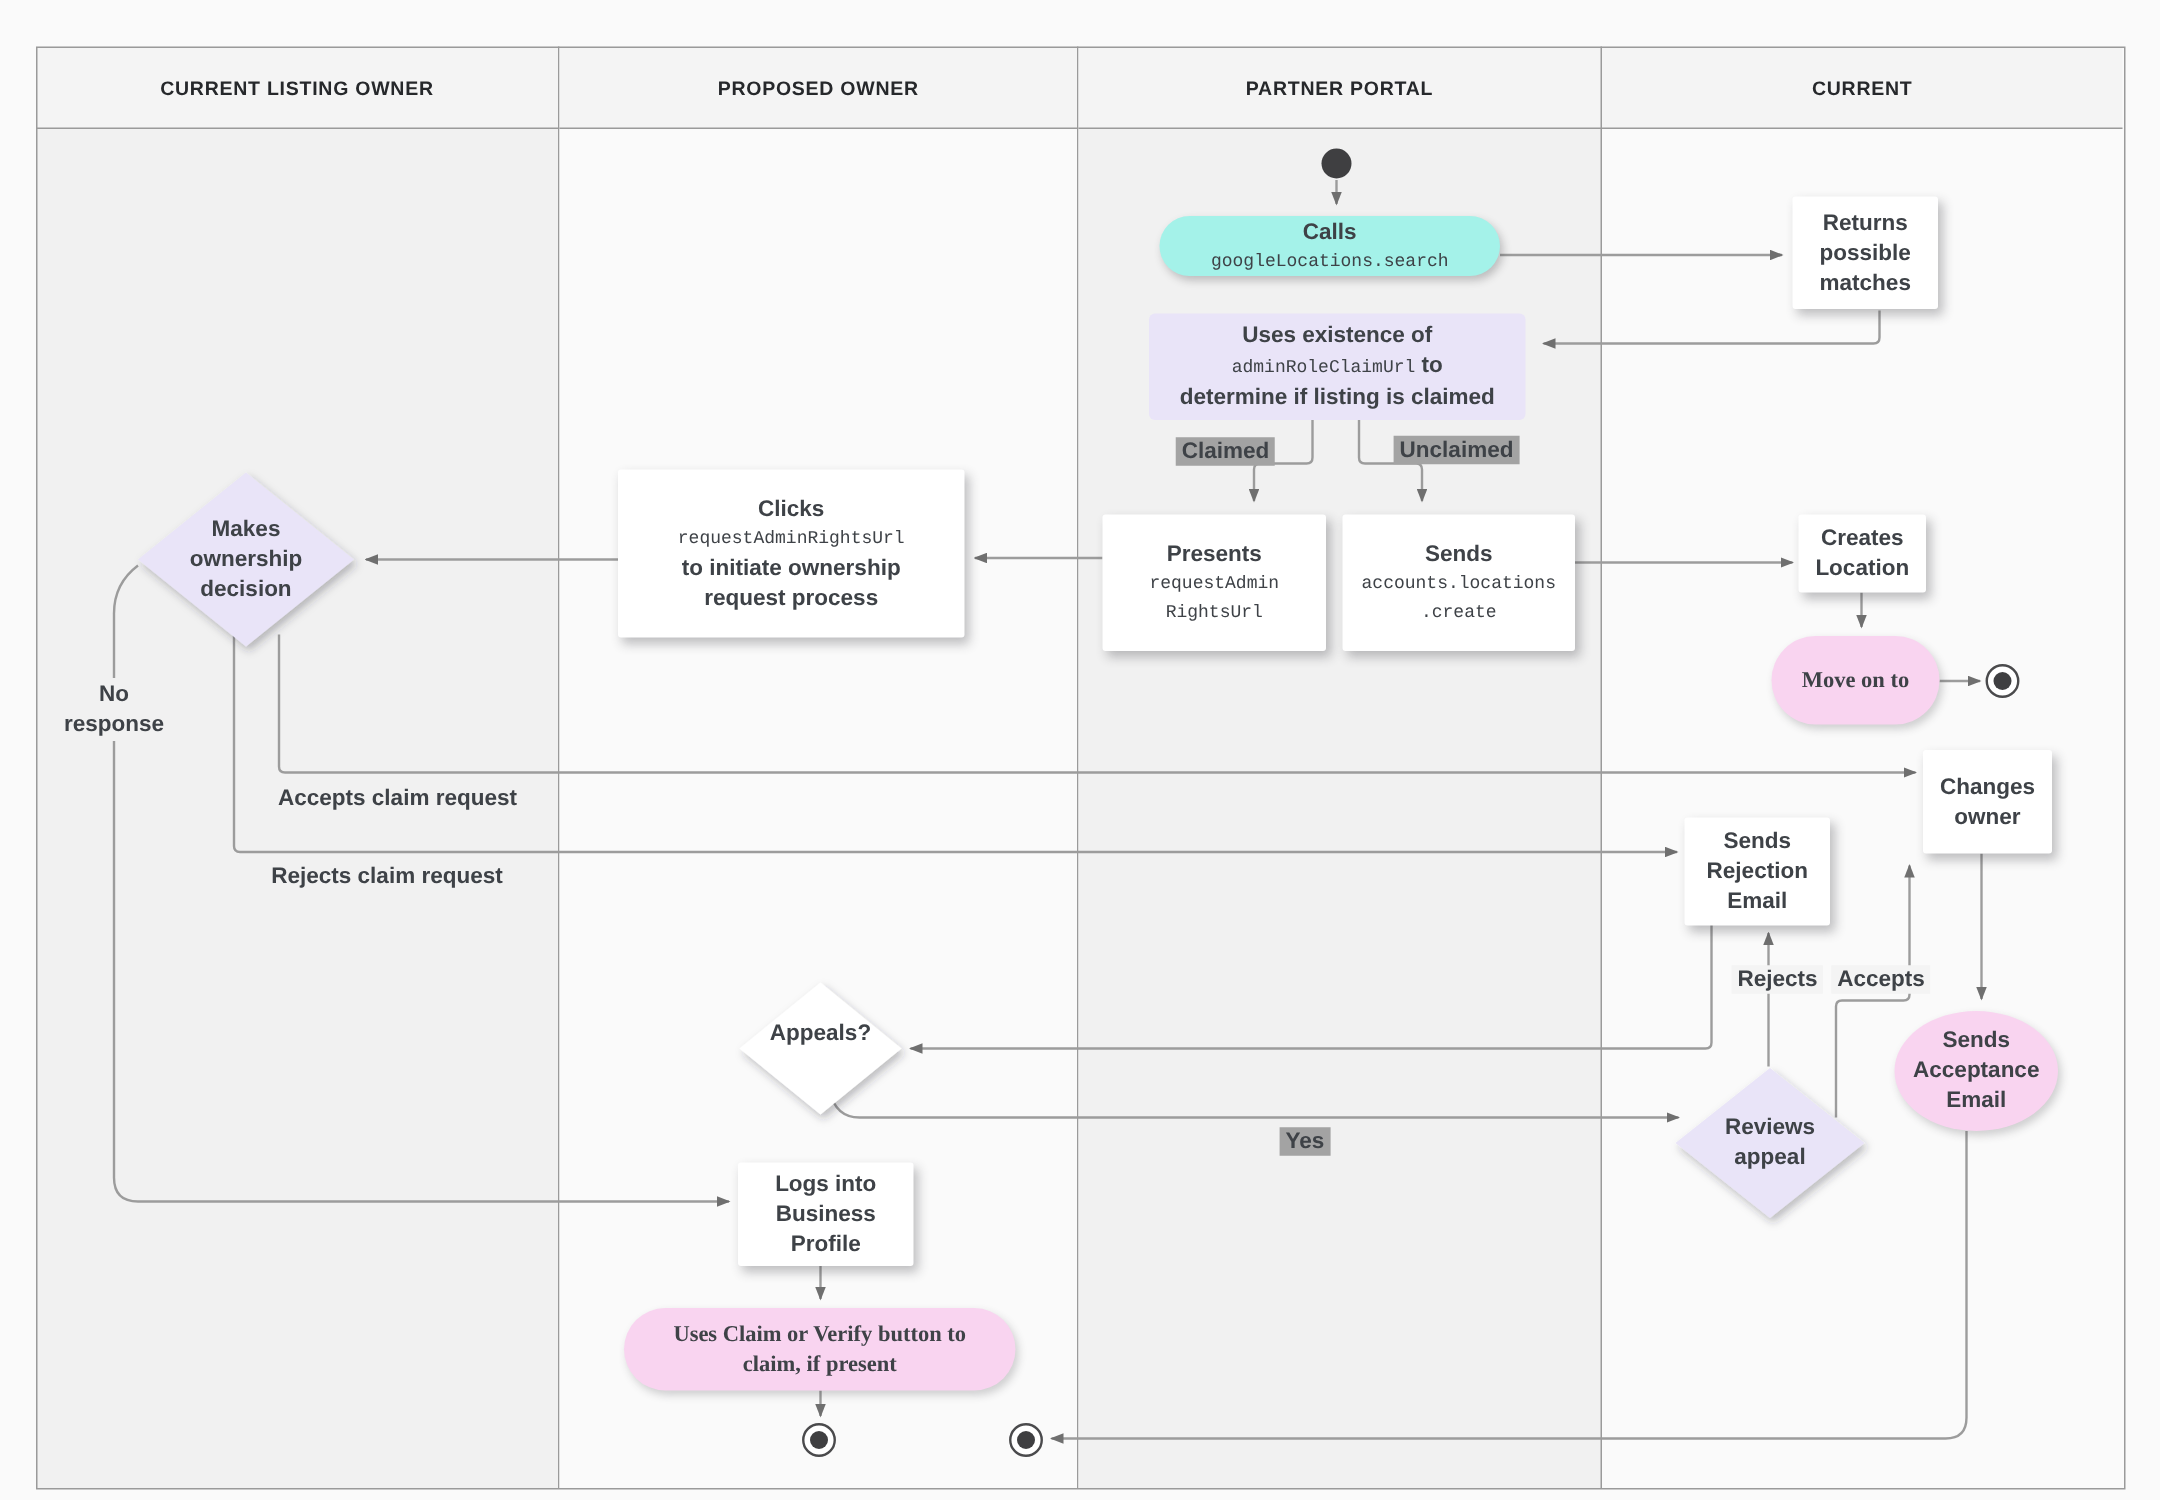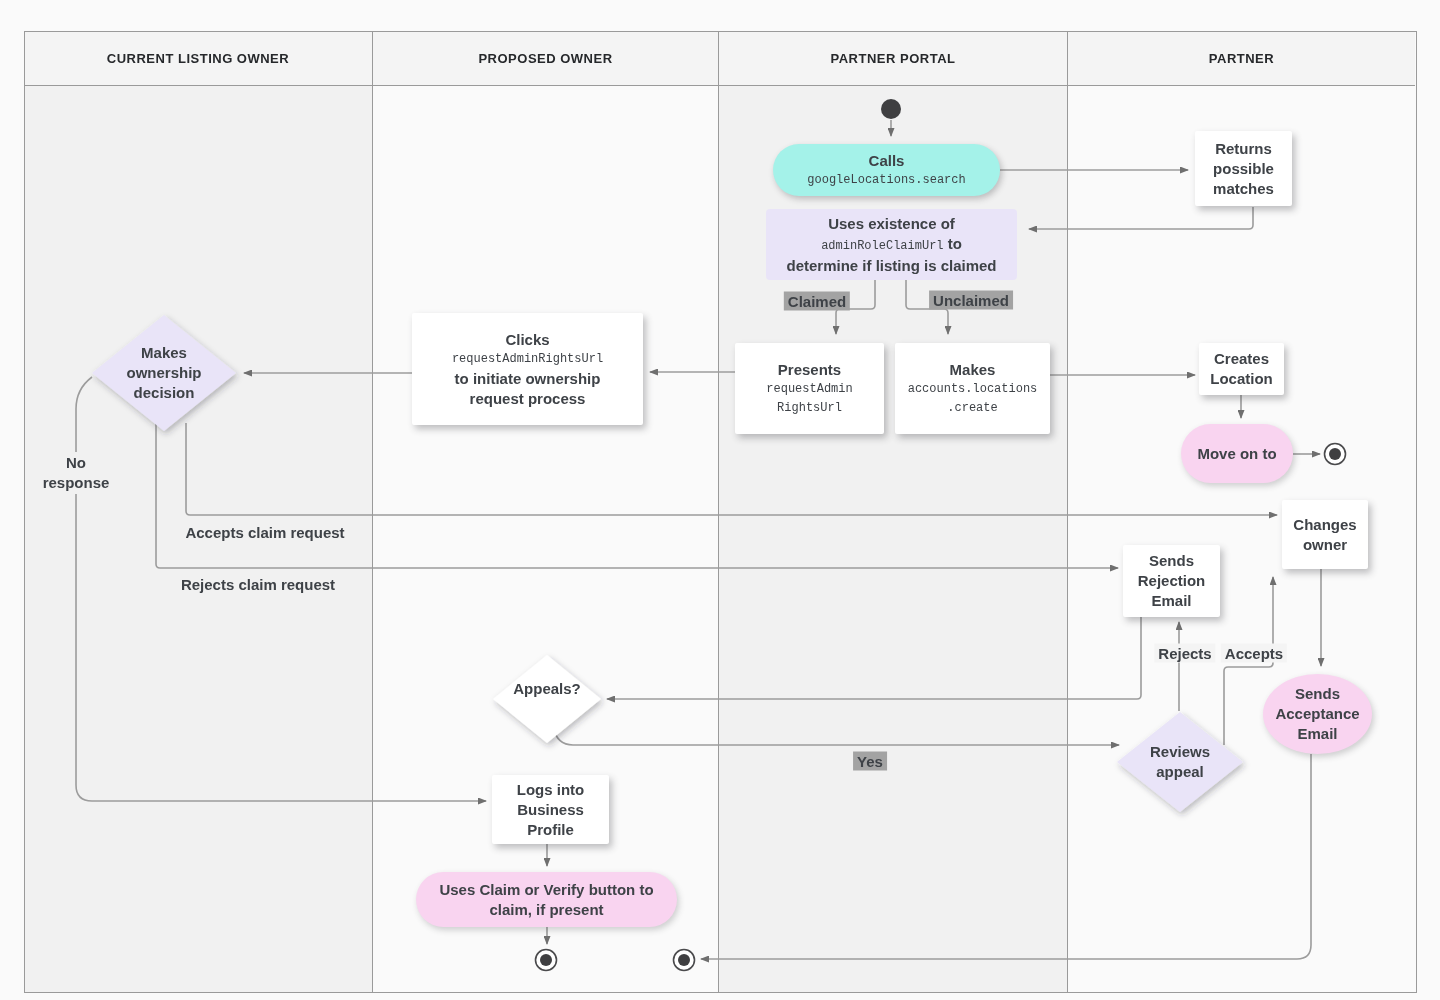--- a/index.html
+++ b/index.html
@@ -15,21 +15,21 @@
   .lane-header.divider{border-right:1px solid var(--border,#9A9A9A);}
   .frame{position:absolute;left:24px;top:14px;width:1391px;height:960px;
     border:1px solid var(--border,#9A9A9A);pointer-events:none;}
   svg.overlay{position:absolute;left:0;top:0;width:1440px;height:1000px;}
   svg.overlay path{fill:none;stroke:var(--line,#9C9C9C);stroke-width:1.6;}
   .node{position:absolute;display:flex;flex-direction:column;align-items:center;justify-content:center;
     text-align:center;font-size:15px;line-height:20px;font-weight:700;}
   .white-box{background:#FFFFFF;border-radius:2px;box-shadow:3px 4px 7px rgba(50,50,55,.30);}
   .teal{background:var(--teal,#A4F2E9);border-radius:27px;box-shadow:2px 3px 6px rgba(50,50,55,.28);}
   .lavender{background:var(--lavender,#E9E4F8);border-radius:4px;}
-  .pink-pill{background:var(--pink,#F9D4F0);border-radius:30px;box-shadow:2px 3px 6px rgba(50,50,55,.22);}
+  .pink-pill{background:var(--pink,#F9D4F0);border-radius:30px;box-shadow:2px 3px 6px rgba(50,50,55,.22);font-family:Liberation Serif, serif;}
   .pink-ellipse{background:var(--pink,#F9D4F0);border-radius:50%;box-shadow:2px 3px 6px rgba(50,50,55,.22);}
   .code{font-family:"Liberation Mono","DejaVu Sans Mono",monospace;font-weight:400;font-size:12px;line-height:19px;}
   .diamond-label{position:absolute;display:flex;justify-content:center;text-align:center;
     font-size:15px;line-height:20px;font-weight:700;}
   .edge-label{position:absolute;transform:translate(-50%,-50%);font-size:15px;font-weight:700;
     white-space:nowrap;text-align:center;padding:1px 4px;}
   .bg-light{background:#a3a3a3;}
   .bg-gray{background:#F1F1F1;white-space:normal;width:88px;line-height:20px;}
   .bg-soft{background:#F4F4F4;}
 </style>
@@ -39,21 +39,21 @@
 <div class="canvas">
 
   <div class="lane gray divider" style="left:24px;width:348px;"></div>
   <div class="lane light divider" style="left:373px;width:345px;"></div>
   <div class="lane gray divider" style="left:719px;width:348px;"></div>
   <div class="lane light" style="left:1068px;width:347px;"></div>
 
   <div class="lane-header divider" style="left:24px;width:348px;">CURRENT LISTING OWNER</div>
   <div class="lane-header divider" style="left:373px;width:345px;">PROPOSED OWNER</div>
   <div class="lane-header divider" style="left:719px;width:348px;">PARTNER PORTAL</div>
-  <div class="lane-header" style="left:1068px;width:347px;">PARTNER</div>
+  <div class="lane-header" style="left:1068px;width:347px;">CURRENT</div>
 
   <svg class="overlay">
     <defs>
       <marker id="arr" markerWidth="9" markerHeight="7" refX="8" refY="3.5" orient="auto" markerUnits="userSpaceOnUse">
         <polygon points="0 0, 9 3.5, 0 7" fill="#6F6F6F"></polygon>
       </marker>
       <filter id="ds" x="-30%" y="-30%" width="160%" height="160%">
         <feDropShadow dx="2" dy="3" stdDeviation="3" flood-color="#323237" flood-opacity="0.30"></feDropShadow>
       </filter>
     </defs>
@@ -93,21 +93,21 @@
     <g>
       <circle cx="684" cy="943" r="10.5" fill="#FFFFFF" stroke="#4A4A4C" stroke-width="1.6"></circle>
       <circle cx="684" cy="943" r="6" fill="#3F3F41"></circle>
     </g>
 
     <polygon points="164,298 236,356 164,414 92,356" fill="#E9E4F8" filter="url(#ds)"></polygon>
     <polygon points="547,638 601,682 547,726 493,682" fill="#FFFFFF" filter="url(#ds)"></polygon>
     <polygon points="1180,695 1243,745 1180,795 1117,745" fill="#E9E4F8" filter="url(#ds)"></polygon>
   </svg>
 
-  <div class="node teal" style="left:773px;top:127px;width:227px;height:52px;">
+  <div class="node teal" style="left:773px;top:127px;width:227px;height:40px;">
     <div>Calls</div>
     <div class="code">googleLocations.search</div>
   </div>
 
   <div class="node white-box" style="left:1195px;top:114px;width:97px;height:75px;">
     <div>Returns possible matches</div>
   </div>
 
   <div class="node lavender" style="left:766px;top:192px;width:251px;height:71px;">
     <div>Uses existence of</div>
@@ -115,21 +115,21 @@
     <div>determine if listing is claimed</div>
   </div>
 
   <div class="node white-box" style="left:735px;top:326px;width:149px;height:91px;">
     <div>Presents</div>
     <div class="code">requestAdmin</div>
     <div class="code">RightsUrl</div>
   </div>
 
   <div class="node white-box" style="left:895px;top:326px;width:155px;height:91px;">
-    <div>Makes</div>
+    <div>Sends</div>
     <div class="code">accounts.locations</div>
     <div class="code">.create</div>
   </div>
 
   <div class="node white-box" style="left:412px;top:296px;width:231px;height:112px;">
     <div>Clicks</div>
     <div class="code">requestAdminRightsUrl</div>
     <div style="width:190px;">to initiate ownership request process</div>
   </div>
 

